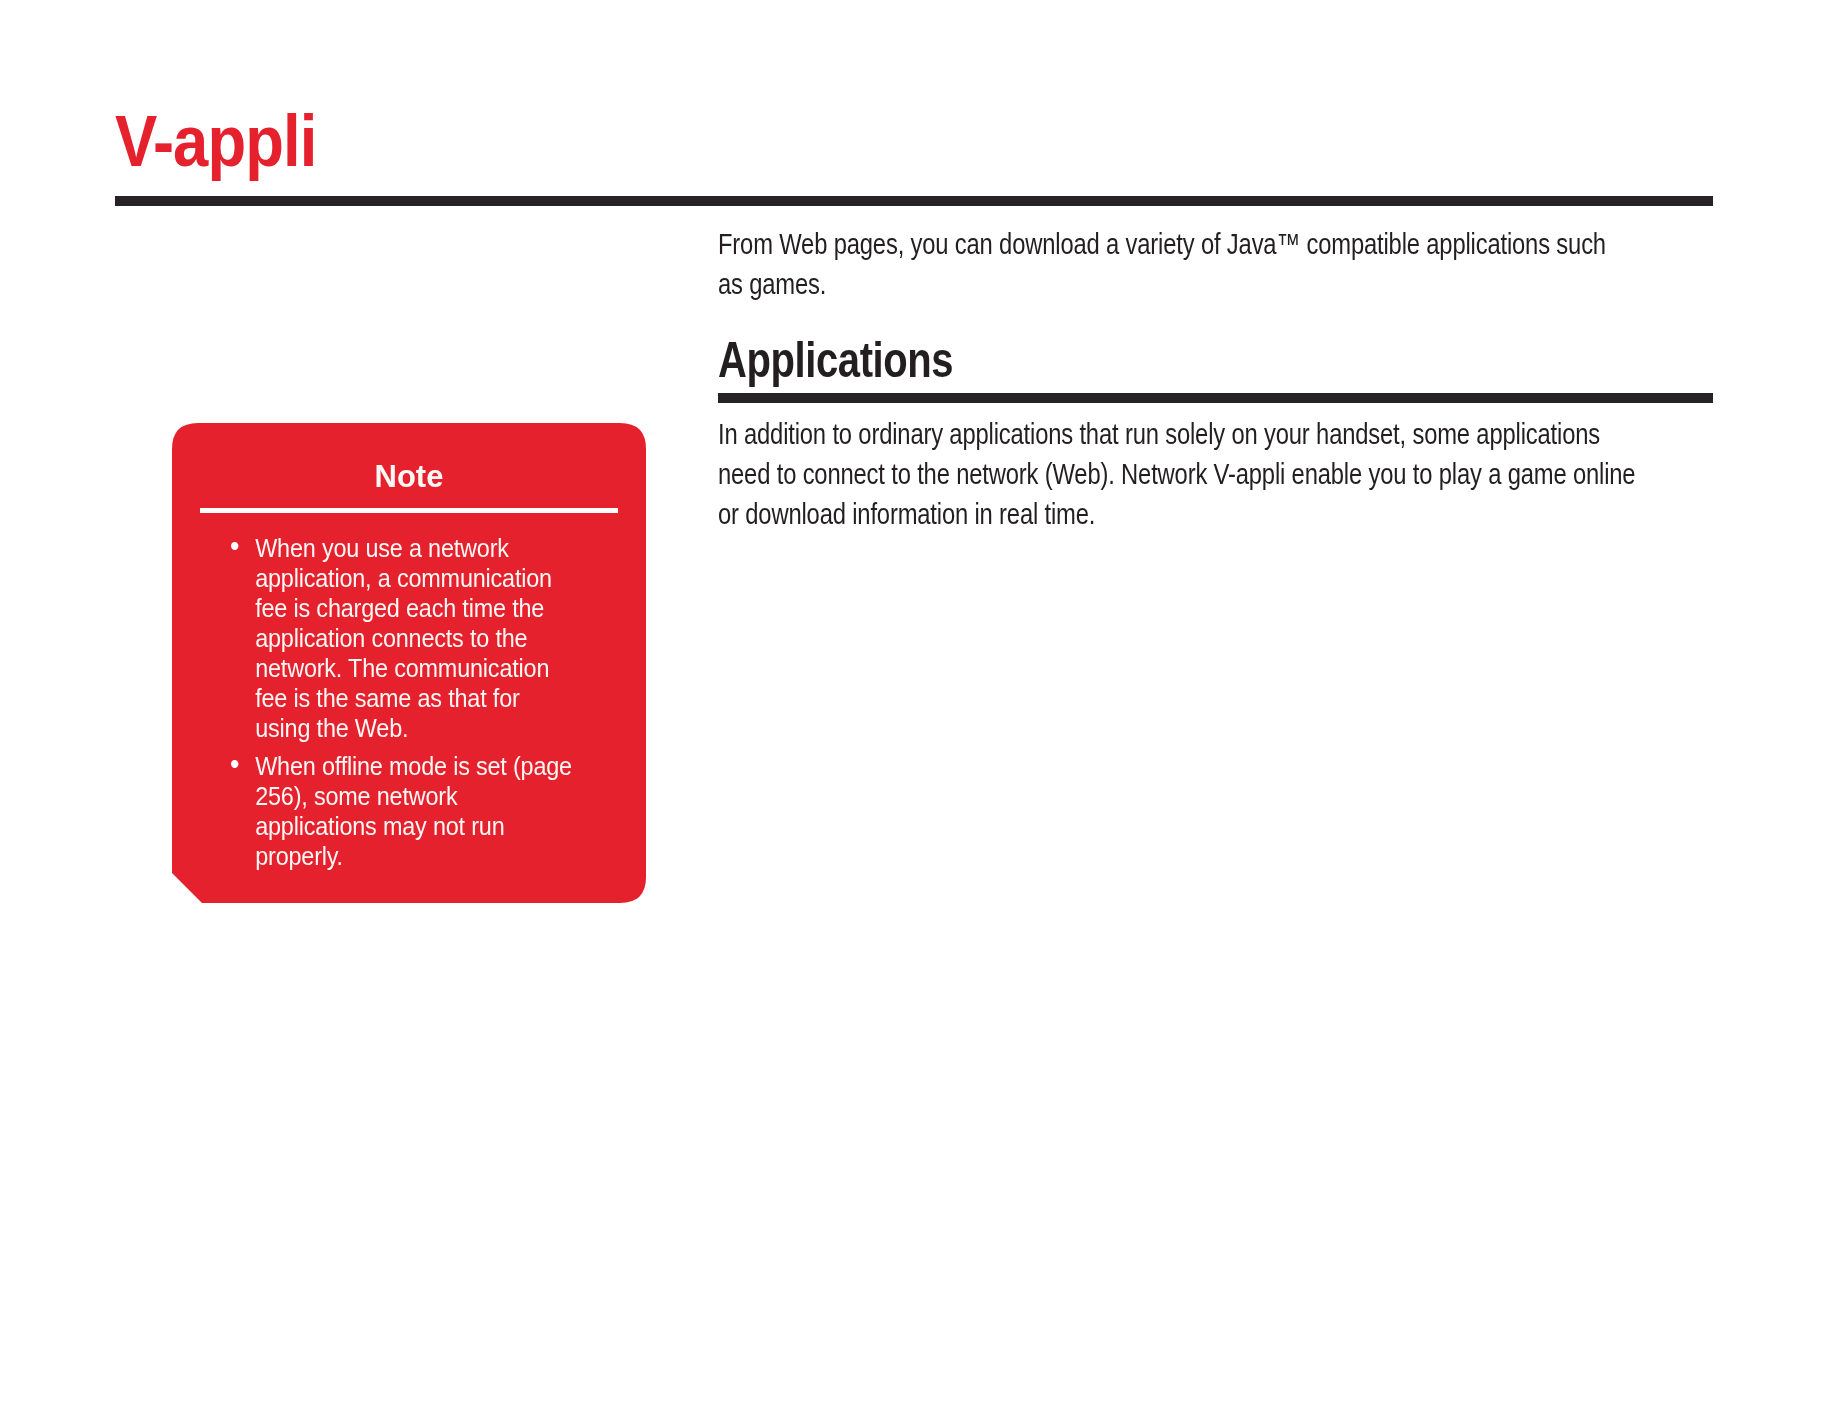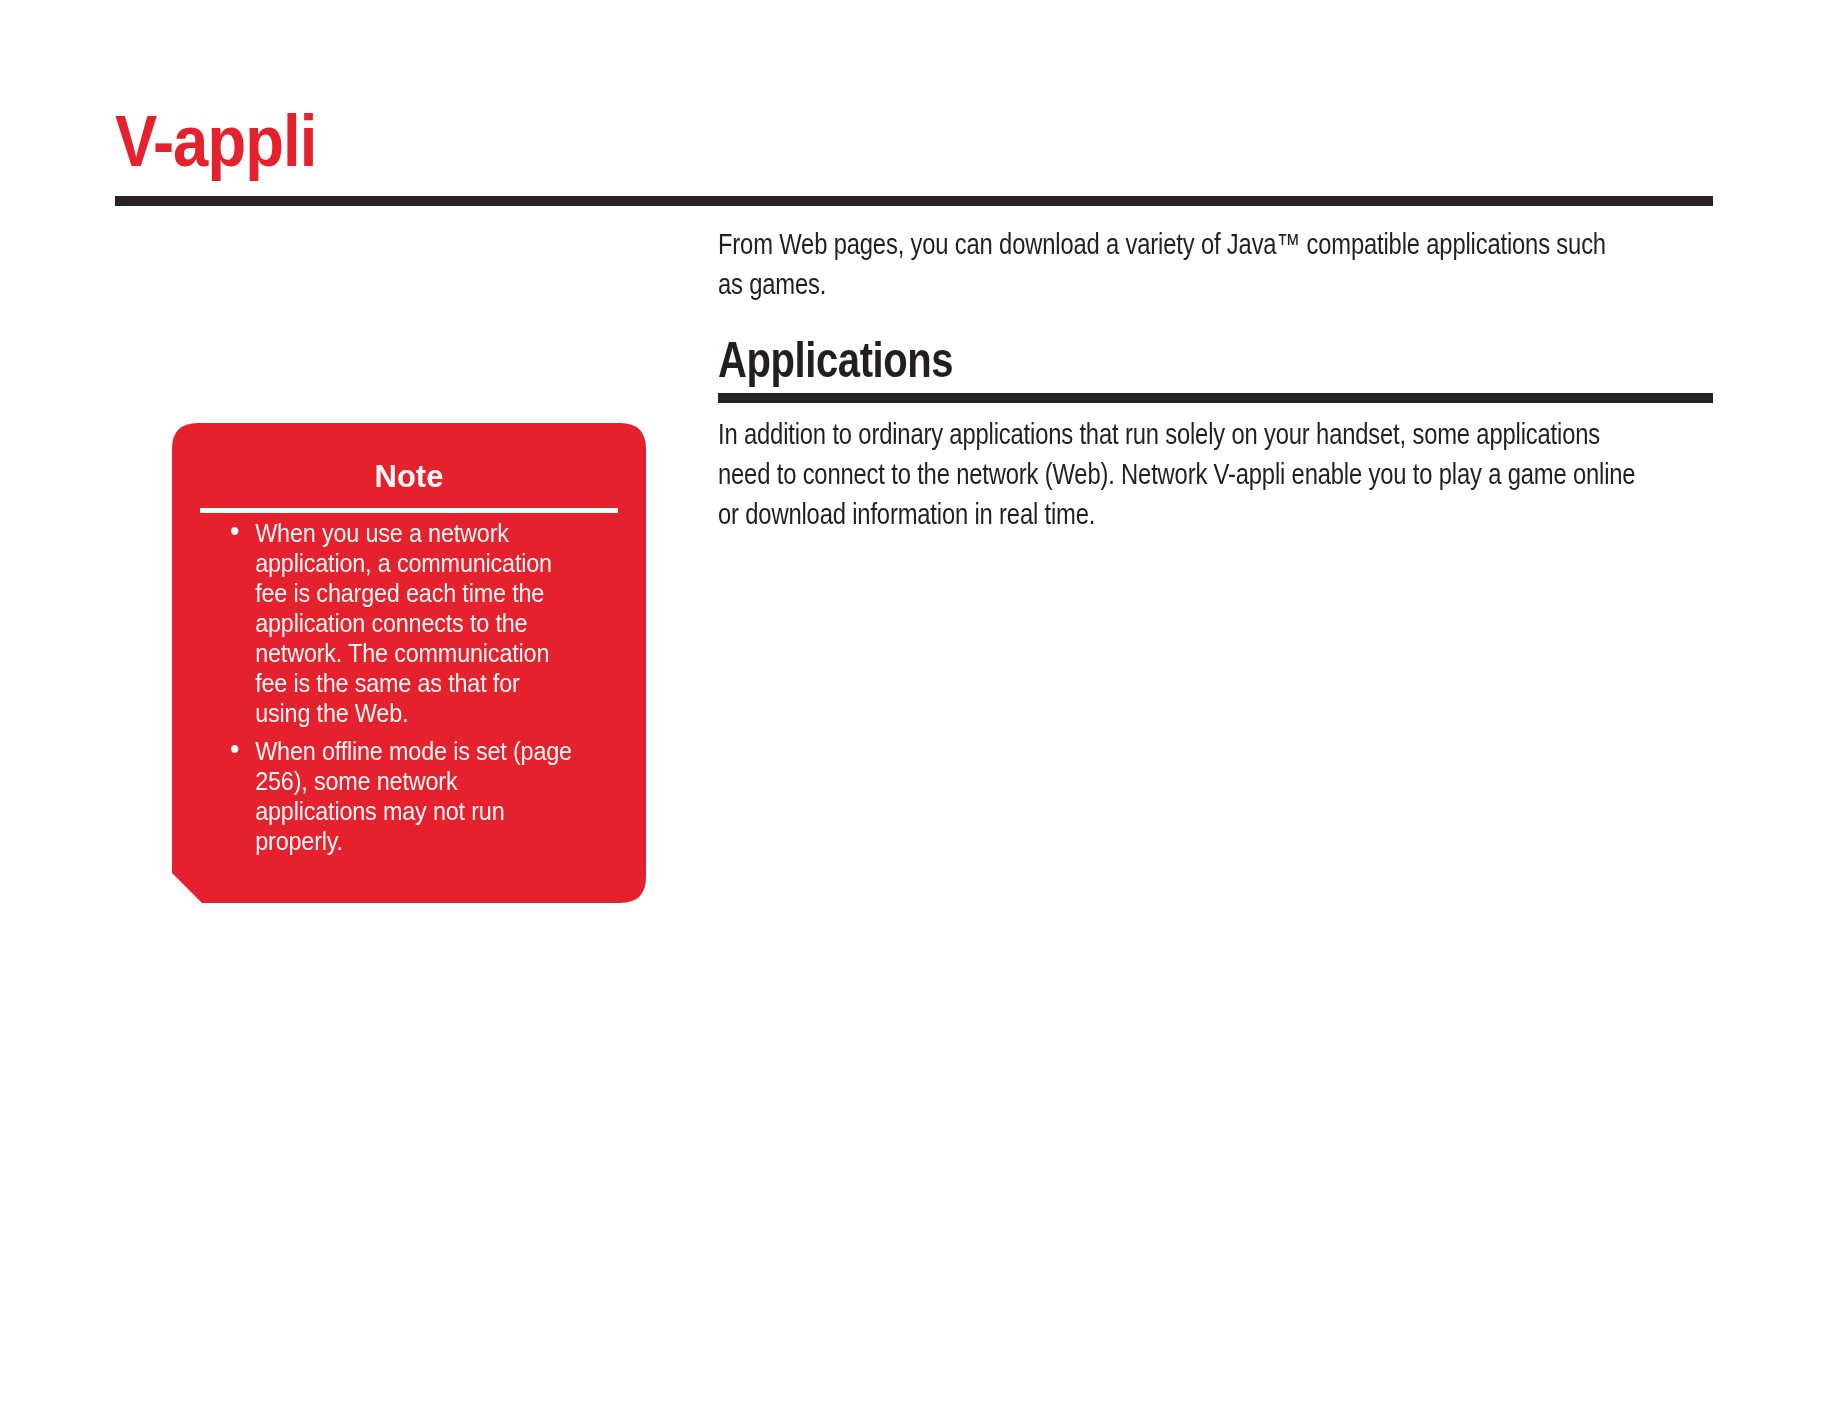--- a/index.html
+++ b/index.html
@@ -70,21 +70,21 @@
     font-size: 31px;
     font-weight: bold;
   }
   .note-rule {
     height: 5px;
     background: #ffffff;
     margin: 13px 28px 0 28px;
   }
   .note-list {
     list-style: none;
-    margin-top: 5px;
+    margin-top: 20px;
     padding: 0 14px 0 58px;
     font-size: 26px;
     line-height: 30px;
     letter-spacing: -0.2px;
   }
   .note-list li {
     position: relative;
     padding-left: 28px;
     white-space: pre-line;
     transform: scaleX(0.90);

